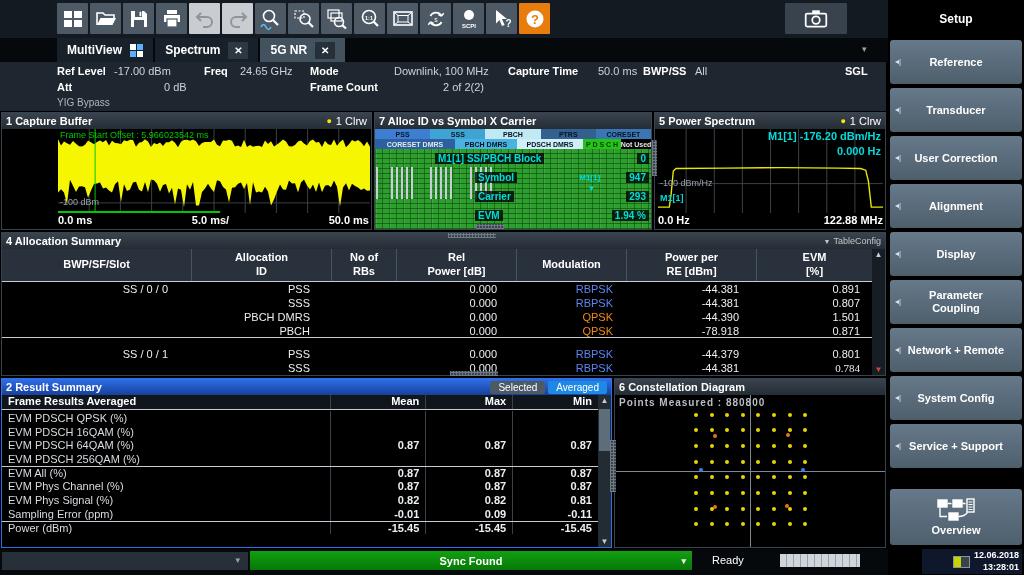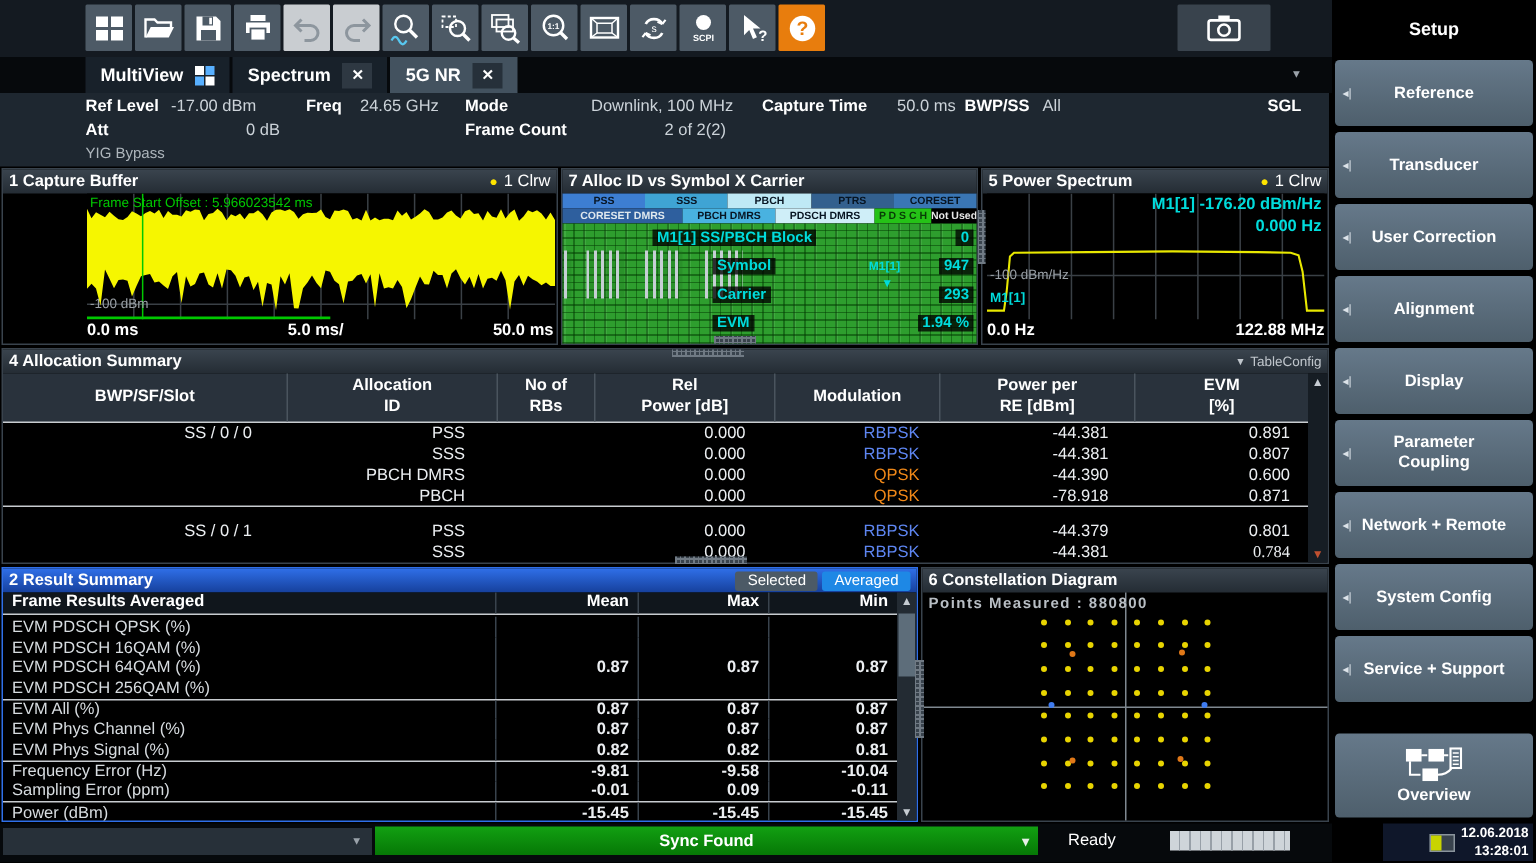--- a/index.html
+++ b/index.html
@@ -453,21 +453,21 @@
           <div class="as-cell c5" style="width: 130px;">-44.381</div>
           <div class="as-cell c6" style="width: 115px;">0.807</div>
         </div>
         <div class="as-row">
           <div class="as-cell c0" style="width: 190px;"></div>
           <div class="as-cell c1" style="width: 140px;">PBCH DMRS</div>
           <div class="as-cell c2" style="width: 65px;"></div>
           <div class="as-cell c3" style="width: 120px;">0.000</div>
           <div class="as-cell c4" style="width: 110px; color: rgb(240, 136, 24);">QPSK</div>
           <div class="as-cell c5" style="width: 130px;">-44.390</div>
-          <div class="as-cell c6" style="width: 115px;">0.600</div>
+          <div class="as-cell c6" style="width: 115px;">1.501</div>
         </div>
         <div class="as-row sep">
           <div class="as-cell c0" style="width: 190px;"></div>
           <div class="as-cell c1" style="width: 140px;">PBCH</div>
           <div class="as-cell c2" style="width: 65px;"></div>
           <div class="as-cell c3" style="width: 120px;">0.000</div>
           <div class="as-cell c4" style="width: 110px; color: rgb(240, 136, 24);">QPSK</div>
           <div class="as-cell c5" style="width: 130px;">-78.918</div>
           <div class="as-cell c6" style="width: 115px;">0.871</div>
         </div>
@@ -546,26 +546,20 @@
           <div class="rs-cell lab" style="width: 330px;">EVM Phys Channel (%)</div>
           <div class="rs-cell num" style="width: 95px;">0.87</div>
           <div class="rs-cell num" style="width: 87px;">0.87</div>
           <div class="rs-cell num" style="width: 85px;">0.87</div>
         </div>
         <div class="rs-row">
           <div class="rs-cell lab" style="width: 330px;">EVM Phys Signal (%)</div>
           <div class="rs-cell num" style="width: 95px;">0.82</div>
           <div class="rs-cell num" style="width: 87px;">0.82</div>
           <div class="rs-cell num" style="width: 85px;">0.81</div>
-        </div>
-        <div class="rs-row sepb">
-          <div class="rs-cell lab" style="width: 330px;">Frequency Error (Hz)</div>
-          <div class="rs-cell num" style="width: 95px;">-9.81</div>
-          <div class="rs-cell num" style="width: 87px;">-9.58</div>
-          <div class="rs-cell num" style="width: 85px;">-10.04</div>
         </div>
         <div class="rs-row">
           <div class="rs-cell lab" style="width: 330px;">Sampling Error (ppm)</div>
           <div class="rs-cell num" style="width: 95px;">-0.01</div>
           <div class="rs-cell num" style="width: 87px;">0.09</div>
           <div class="rs-cell num" style="width: 85px;">-0.11</div>
         </div>
         <div class="rs-row sepb">
           <div class="rs-cell lab" style="width: 330px;">Power (dBm)</div>
           <div class="rs-cell num" style="width: 95px;">-15.45</div>

